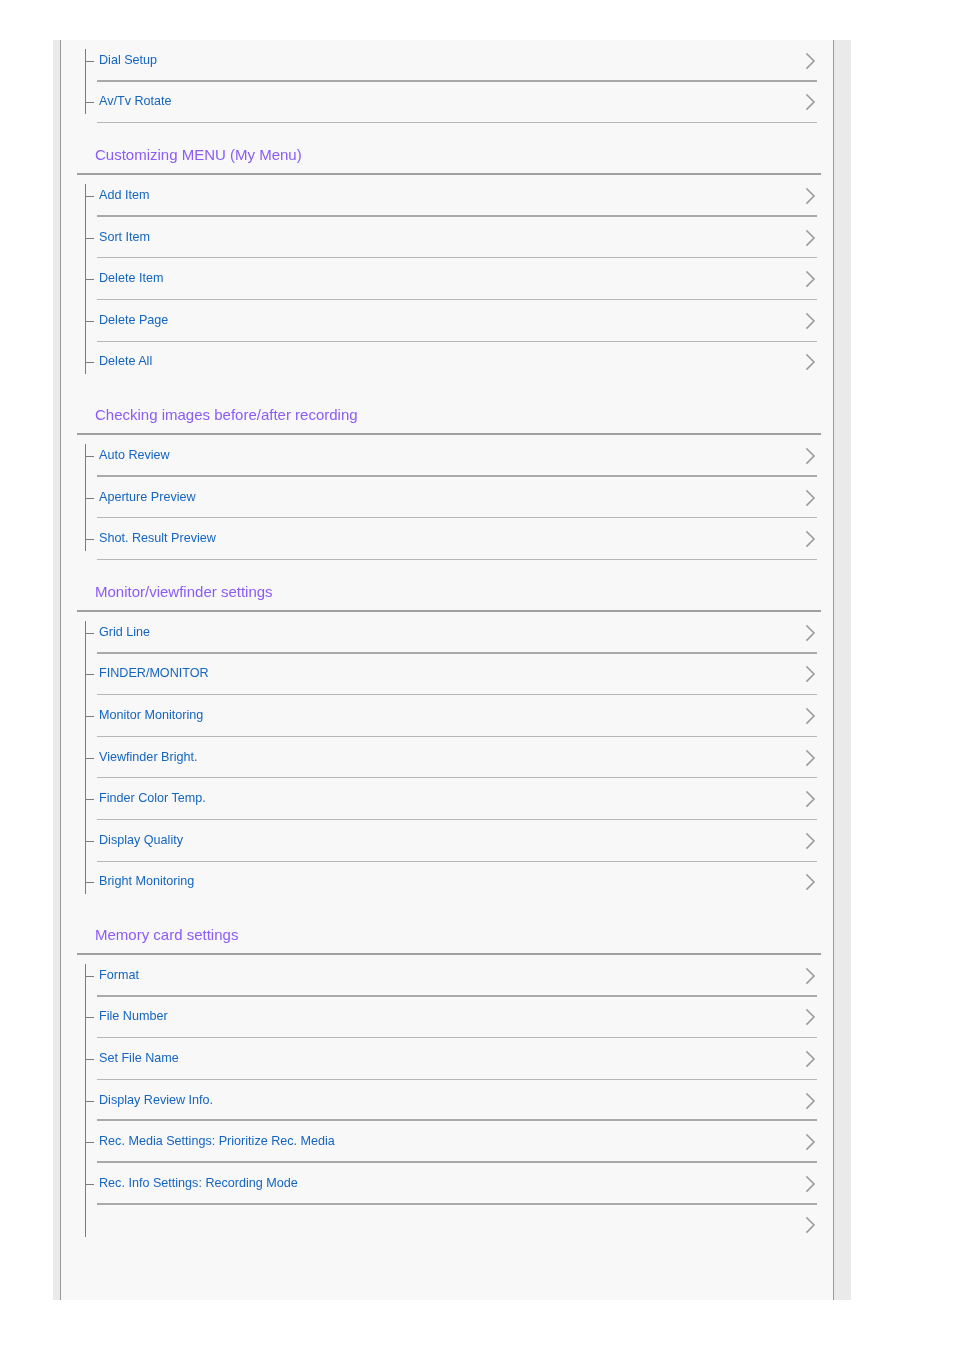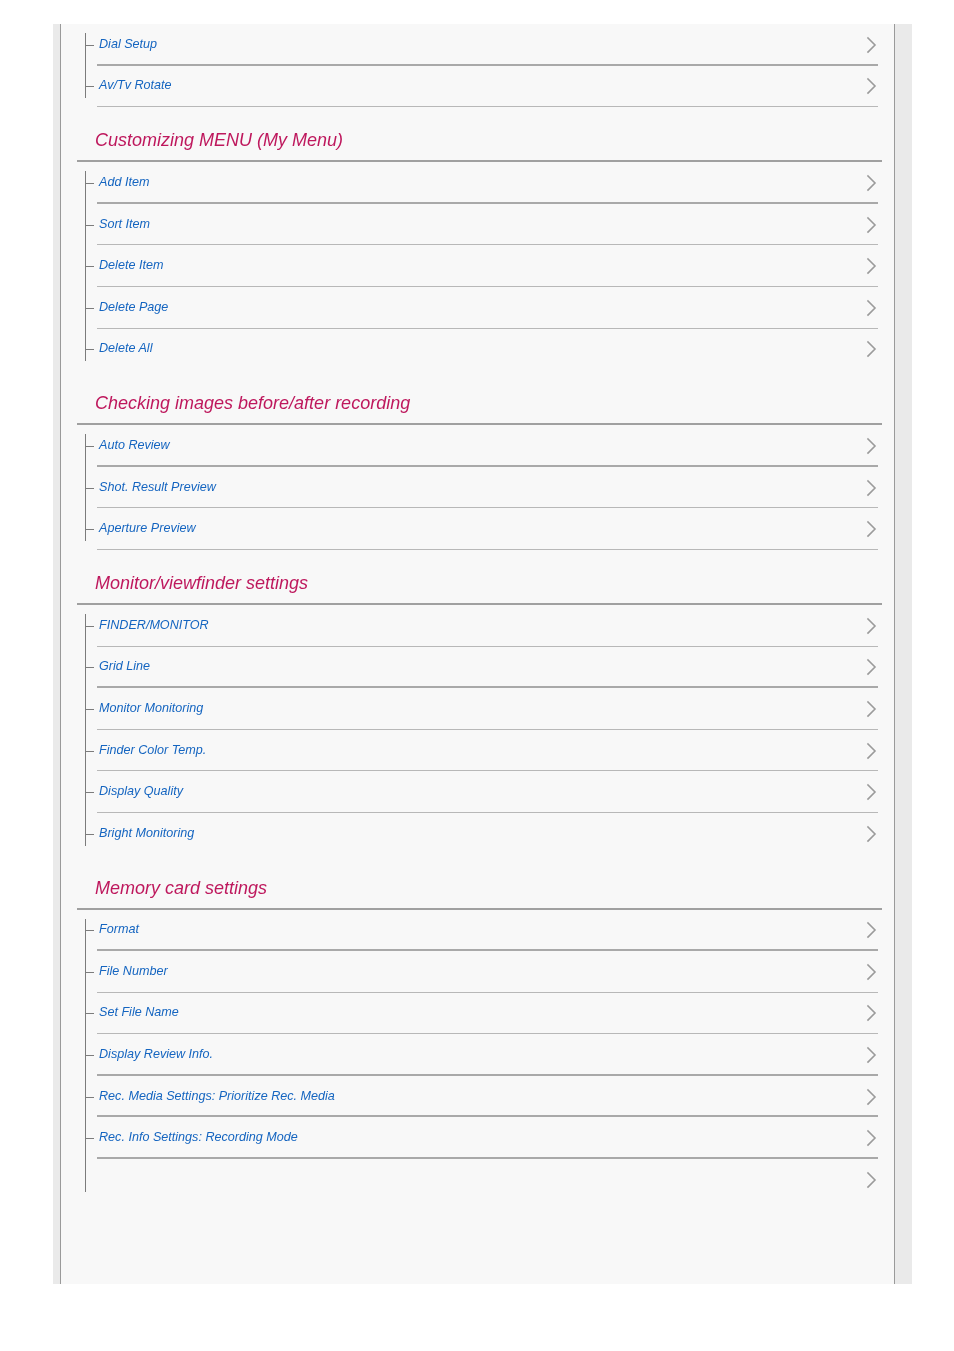--- a/index.html
+++ b/index.html
@@ -13,26 +13,25 @@
     height: 1351px;
     font-family: "Liberation Sans", "DejaVu Sans", sans-serif;
     -webkit-font-smoothing: antialiased;
     overflow: hidden;
   }
 
   
   .page-frame {
     position: absolute;
     left: 53px;
-    top: 24px;
-    width: 859px;
+    top: 40px;
+    width: 798px;
     height: 1260px;
     background: #eaeaea;
     box-sizing: border-box;
-    font-style: italic;
   }
   .content-panel {
     position: absolute;
     left: 7px;
     top: 0px;
     right: 17px;
     bottom: 0px;
     background: #f8f8f8;
     border-left: 1px solid #9a9a9a;
     border-right: 1px solid #9a9a9a;
@@ -61,22 +60,22 @@
     position: absolute;
     left: 24px;
     top: 9px;
     bottom: 9px;
     width: 1px;
     background: #7c7c7c;
   }
 
   
   .section-heading {
-    color: #be185d;
-    font-size: 18px;
+    color: #8b5cf6;
+    font-size: 15px;
     line-height: 1;
     padding: 24px 0 11px 34px;
     white-space: nowrap;
   }
   .heading-rule {
     height: 2px;
     background: #a0a0a0;
     margin-left: 16px;
     margin-right: 12px;
   }
@@ -225,68 +224,78 @@
               <span class="label">Auto Review</span>
               <span class="chev">
                 <svg width="14" height="22" viewBox="0 0 14 22" fill="none" xmlns="http://www.w3.org/2000/svg">
                   <path d="M3 4 L10 11 L3 18" stroke="#9b9b9b" stroke-width="1.6" fill="none" stroke-linecap="square" stroke-linejoin="miter"></path>
                 </svg>
               </span>
               <span class="row-rule thick"></span>
             </div>
             <div class="row">
               <span class="tick"></span>
+              <span class="label">Aperture Preview</span>
+              <span class="chev">
+                <svg width="14" height="22" viewBox="0 0 14 22" fill="none" xmlns="http://www.w3.org/2000/svg">
+                  <path d="M3 4 L10 11 L3 18" stroke="#9b9b9b" stroke-width="1.6" fill="none" stroke-linecap="square" stroke-linejoin="miter"></path>
+                </svg>
+              </span>
+              <span class="row-rule"></span>
+            </div>
+            <div class="row">
+              <span class="tick"></span>
               <span class="label">Shot. Result Preview</span>
-              <span class="chev">
-                <svg width="14" height="22" viewBox="0 0 14 22" fill="none" xmlns="http://www.w3.org/2000/svg">
-                  <path d="M3 4 L10 11 L3 18" stroke="#9b9b9b" stroke-width="1.6" fill="none" stroke-linecap="square" stroke-linejoin="miter"></path>
-                </svg>
-              </span>
-              <span class="row-rule"></span>
-            </div>
-            <div class="row">
-              <span class="tick"></span>
-              <span class="label">Aperture Preview</span>
               <span class="chev">
                 <svg width="14" height="22" viewBox="0 0 14 22" fill="none" xmlns="http://www.w3.org/2000/svg">
                   <path d="M3 4 L10 11 L3 18" stroke="#9b9b9b" stroke-width="1.6" fill="none" stroke-linecap="square" stroke-linejoin="miter"></path>
                 </svg>
               </span>
               <span class="row-rule"></span>
             </div>
           </div>
         </div>
         <div class="section">
           <div class="section-heading">Monitor/viewfinder settings</div>
           <div class="heading-rule"></div>
           <div class="group">
             <div class="spine"></div>
             <div class="row">
               <span class="tick"></span>
+              <span class="label">Grid Line</span>
+              <span class="chev">
+                <svg width="14" height="22" viewBox="0 0 14 22" fill="none" xmlns="http://www.w3.org/2000/svg">
+                  <path d="M3 4 L10 11 L3 18" stroke="#9b9b9b" stroke-width="1.6" fill="none" stroke-linecap="square" stroke-linejoin="miter"></path>
+                </svg>
+              </span>
+              <span class="row-rule thick"></span>
+            </div>
+            <div class="row">
+              <span class="tick"></span>
               <span class="label">FINDER/MONITOR</span>
               <span class="chev">
                 <svg width="14" height="22" viewBox="0 0 14 22" fill="none" xmlns="http://www.w3.org/2000/svg">
                   <path d="M3 4 L10 11 L3 18" stroke="#9b9b9b" stroke-width="1.6" fill="none" stroke-linecap="square" stroke-linejoin="miter"></path>
                 </svg>
               </span>
               <span class="row-rule"></span>
             </div>
             <div class="row">
               <span class="tick"></span>
-              <span class="label">Grid Line</span>
-              <span class="chev">
-                <svg width="14" height="22" viewBox="0 0 14 22" fill="none" xmlns="http://www.w3.org/2000/svg">
-                  <path d="M3 4 L10 11 L3 18" stroke="#9b9b9b" stroke-width="1.6" fill="none" stroke-linecap="square" stroke-linejoin="miter"></path>
-                </svg>
-              </span>
-              <span class="row-rule thick"></span>
-            </div>
-            <div class="row">
-              <span class="tick"></span>
               <span class="label">Monitor Monitoring</span>
+              <span class="chev">
+                <svg width="14" height="22" viewBox="0 0 14 22" fill="none" xmlns="http://www.w3.org/2000/svg">
+                  <path d="M3 4 L10 11 L3 18" stroke="#9b9b9b" stroke-width="1.6" fill="none" stroke-linecap="square" stroke-linejoin="miter"></path>
+                </svg>
+              </span>
+              <span class="row-rule"></span>
+            </div>
+            <div class="row">
+              <span class="tick"></span>
+              <span class="label">Viewfinder Bright.</span>
               <span class="chev">
                 <svg width="14" height="22" viewBox="0 0 14 22" fill="none" xmlns="http://www.w3.org/2000/svg">
                   <path d="M3 4 L10 11 L3 18" stroke="#9b9b9b" stroke-width="1.6" fill="none" stroke-linecap="square" stroke-linejoin="miter"></path>
                 </svg>
               </span>
               <span class="row-rule"></span>
             </div>
             <div class="row">
               <span class="tick"></span>
               <span class="label">Finder Color Temp.</span>

